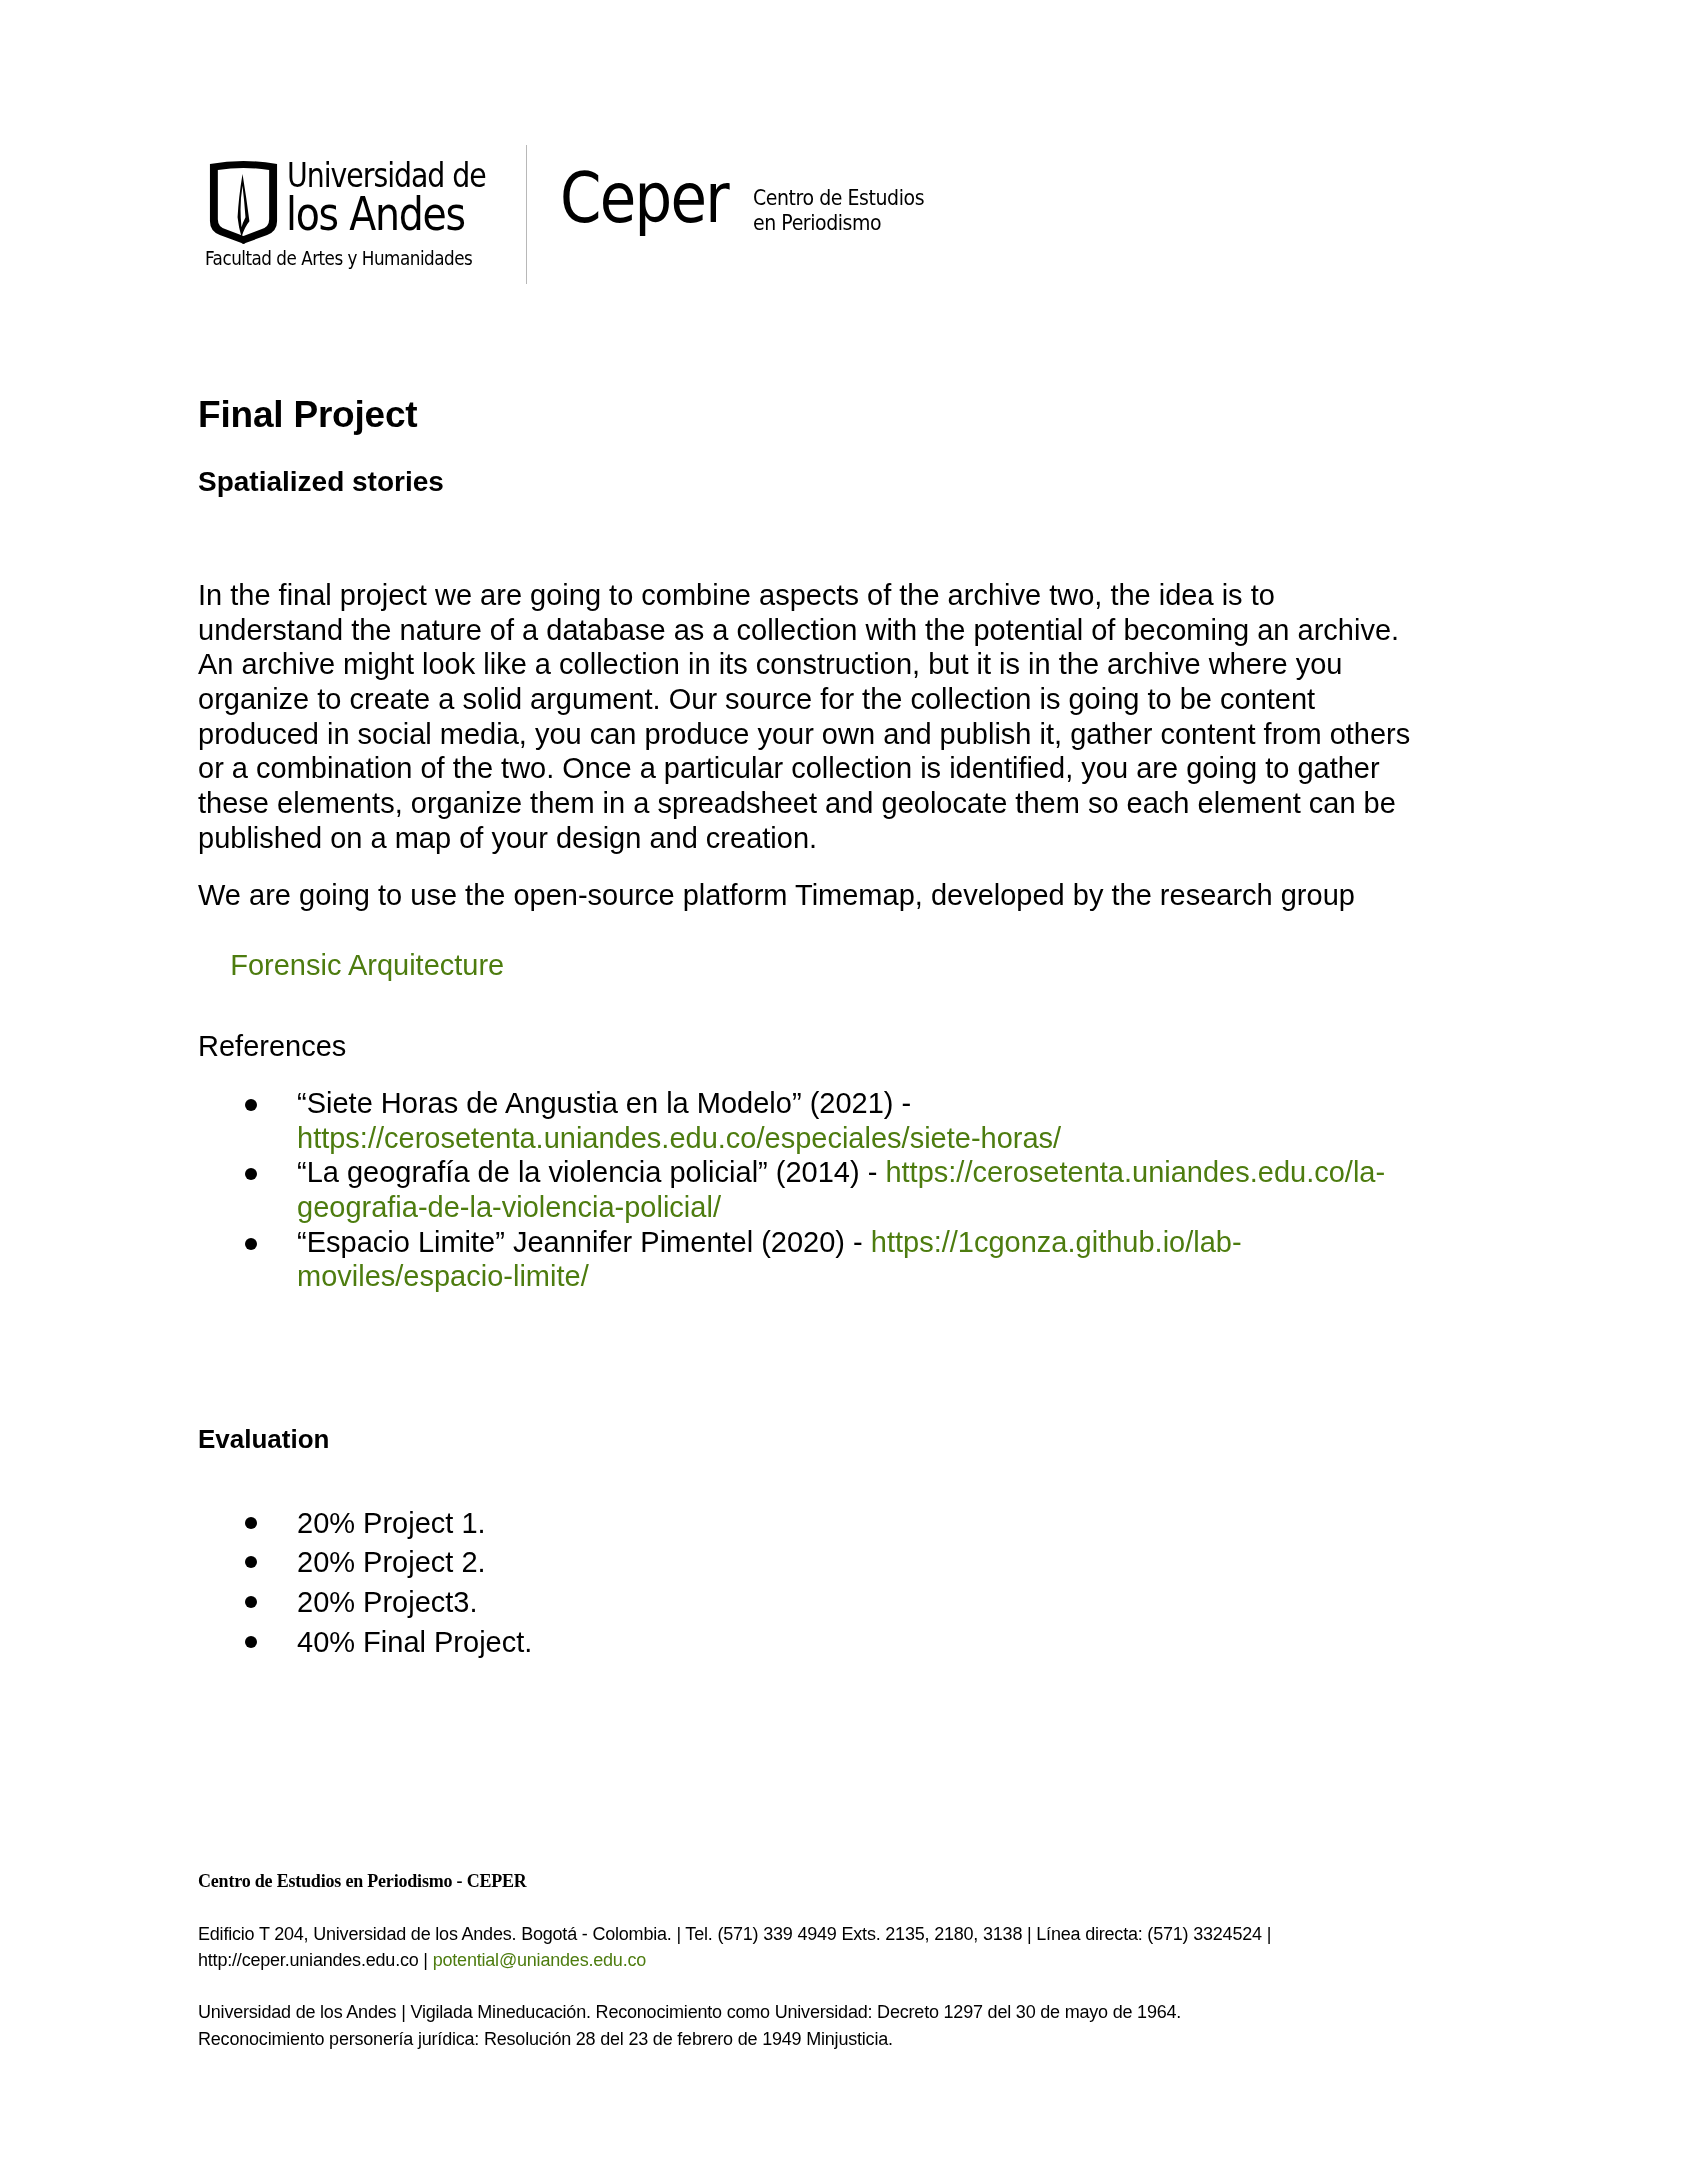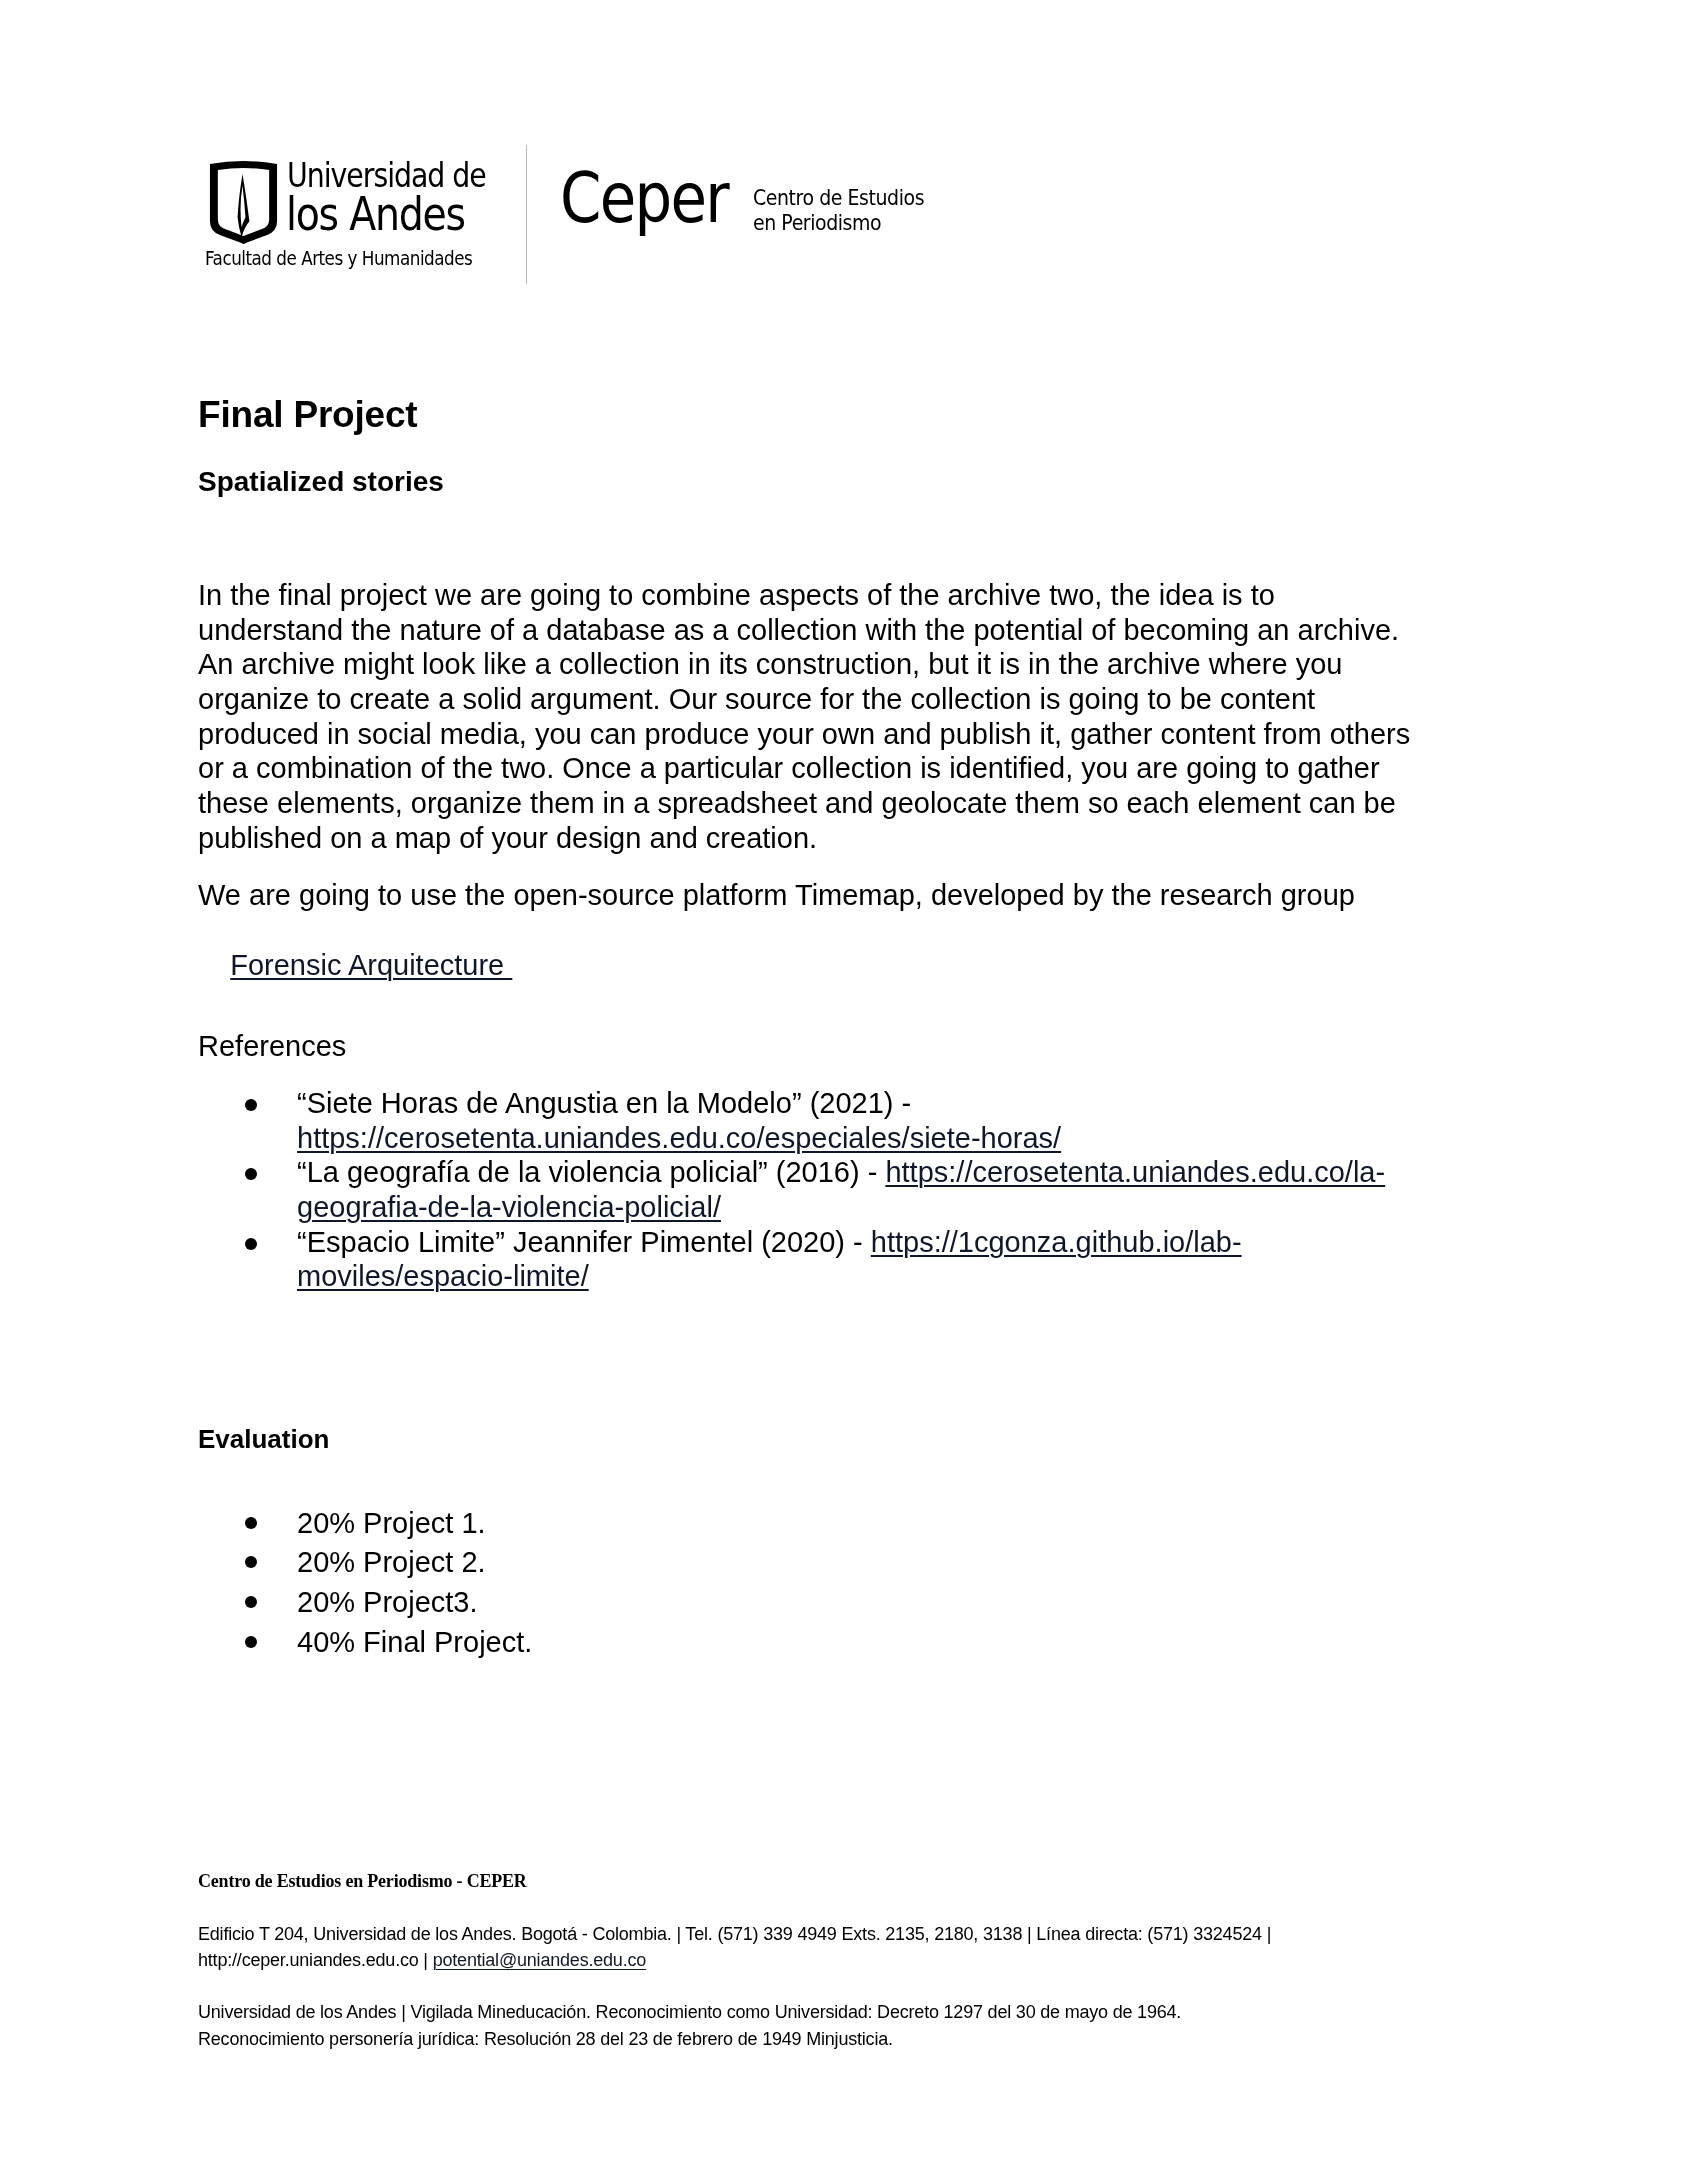--- a/index.html
+++ b/index.html
@@ -16,21 +16,21 @@
   .ceper-word { left: 560px; top: 158px; font-family: "DejaVu Sans", sans-serif; font-size: 69px; letter-spacing: -2px; transform: scaleX(0.86); transform-origin: left top; }
   .ceper-sub1 { left: 753px; top: 185px; font-family: "DejaVu Sans", sans-serif; font-size: 22px; letter-spacing: -0.5px; transform: scaleX(0.86); transform-origin: left top; }
   .ceper-sub2 { left: 753px; top: 210px; font-family: "DejaVu Sans", sans-serif; font-size: 22px; letter-spacing: -0.5px; transform: scaleX(0.86); transform-origin: left top; }
 
   
   .title { left: 198px; top: 394px; font-size: 37px; font-weight: bold; letter-spacing: -0.2px; }
   .subtitle { left: 198px; top: 466px; font-size: 28px; font-weight: bold; }
 
   
   .body-line { position: absolute; left: 198px; font-size: 29px; white-space: nowrap; line-height: 35px; }
-  .link { color: #0f172a; text-decoration: underline; text-decoration-thickness: 2px; text-underline-offset: 3px; }
+  .link { color: #4d7c0f; text-decoration-thickness: 2px; text-underline-offset: 3px; }
 
   .h-ref { left: 198px; top: 1030px; font-size: 29px; font-weight: normal; }
   .bullet { position: absolute; left: 245px; width: 12px; height: 12px; border-radius: 50%; background: #000; }
   .li-line { position: absolute; left: 297px; font-size: 29px; white-space: nowrap; line-height: 35px; }
 
   .h-eval { left: 198px; top: 1424px; font-size: 26px; font-weight: bold; }
   .eval-line { position: absolute; left: 297px; font-size: 29px; white-space: nowrap; line-height: 40px; }
 
   
   .foot { position: absolute; left: 198px; font-size: 18px; white-space: nowrap; letter-spacing: -0.2px; }
@@ -76,21 +76,21 @@
 
 <div class="abs h-ref">References</div>
 <div>
   <div>
     <div class="bullet" style="top:1099px"></div>
     <div class="li-line" style="top:1086px">“Siete Horas de Angustia en la Modelo” (2021) -</div>
     <div class="li-line" style="top:1121px"><a class="link">https://cerosetenta.uniandes.edu.co/especiales/siete-horas/</a></div>
   </div>
   <div>
     <div class="bullet" style="top:1168px"></div>
-    <div class="li-line" style="top:1155px; white-space:pre"><span>“La geografía de la violencia policial” (2016) - </span><a class="link">https://cerosetenta.uniandes.edu.co/la-</a></div>
+    <div class="li-line" style="top:1155px; white-space:pre"><span>“La geografía de la violencia policial” (2014) - </span><a class="link">https://cerosetenta.uniandes.edu.co/la-</a></div>
     <div class="li-line" style="top:1190px"><a class="link">geografia-de-la-violencia-policial/</a></div>
   </div>
   <div>
     <div class="bullet" style="top:1238px"></div>
     <div class="li-line" style="top:1225px; white-space:pre"><span>“Espacio Limite” Jeannifer Pimentel (2020) - </span><a class="link">https://1cgonza.github.io/lab-</a></div>
     <div class="li-line" style="top:1259px"><a class="link">moviles/espacio-limite/</a></div>
   </div>
 </div>
 
 <div class="abs h-eval">Evaluation</div>

